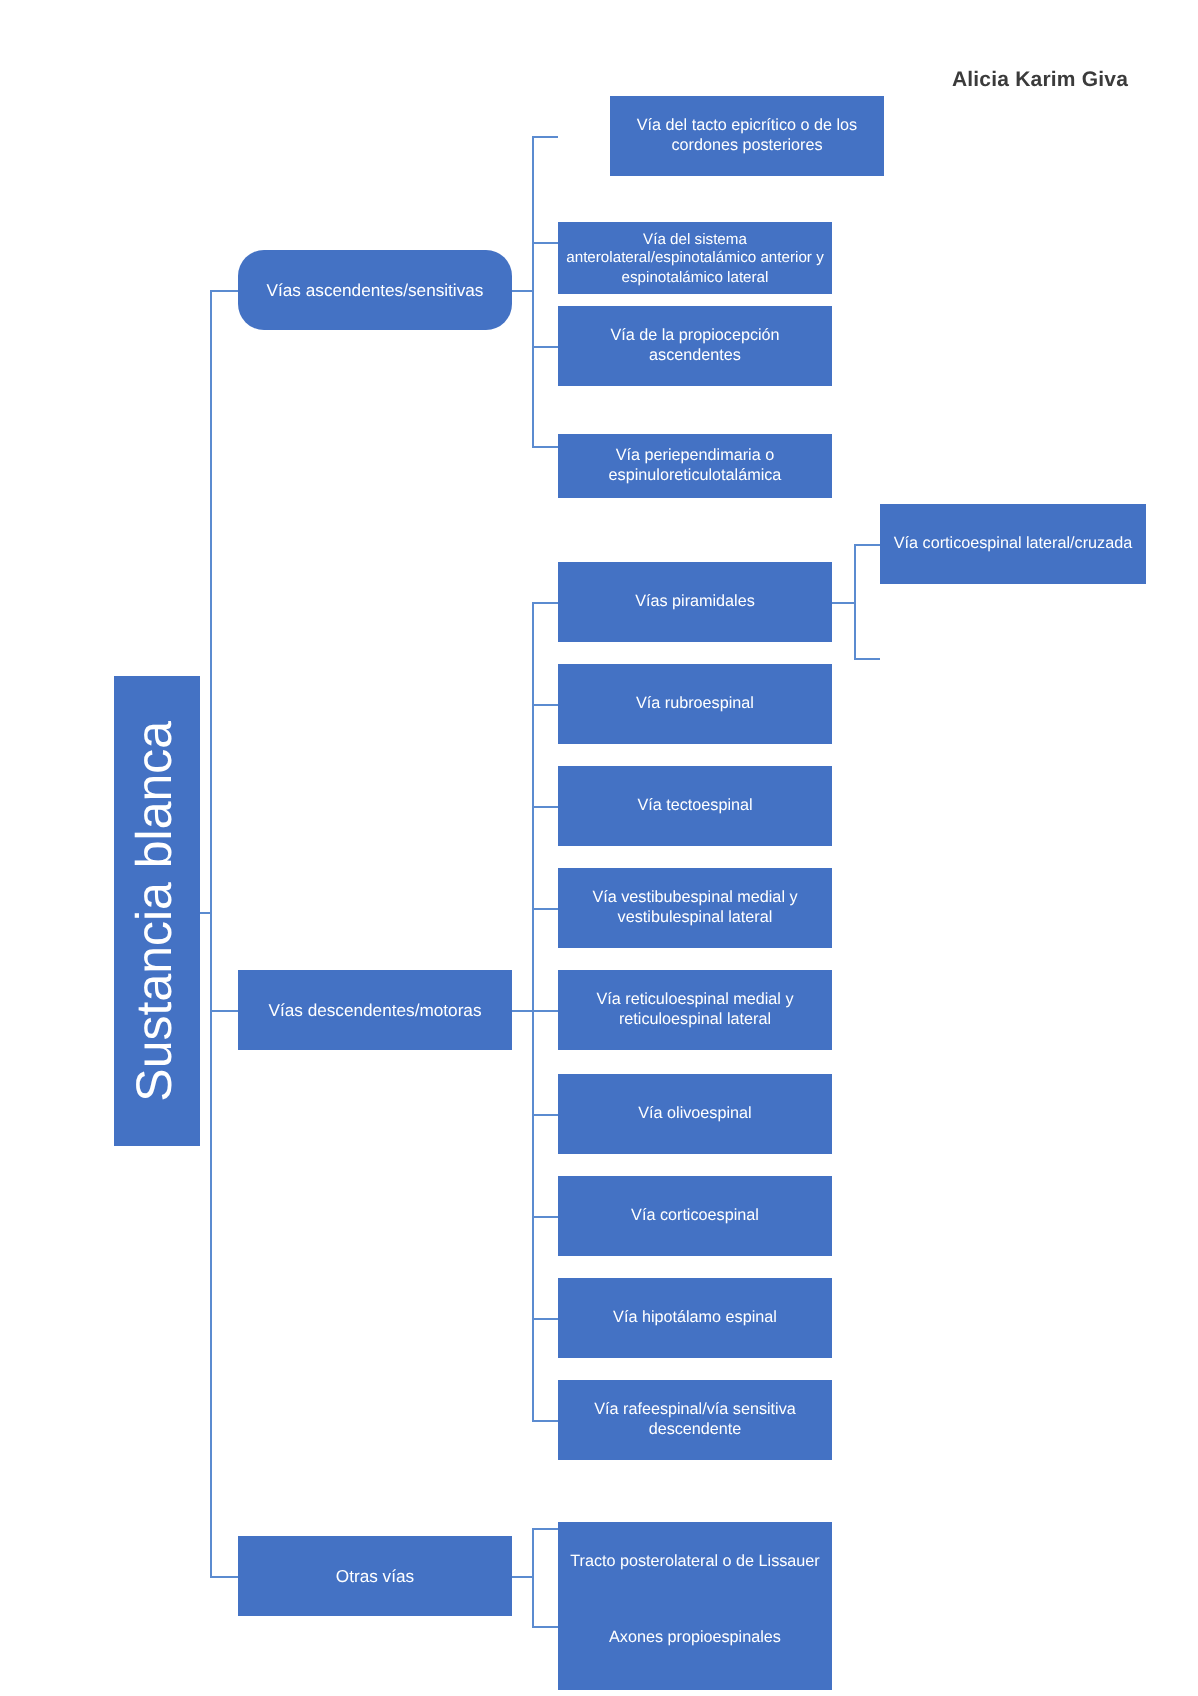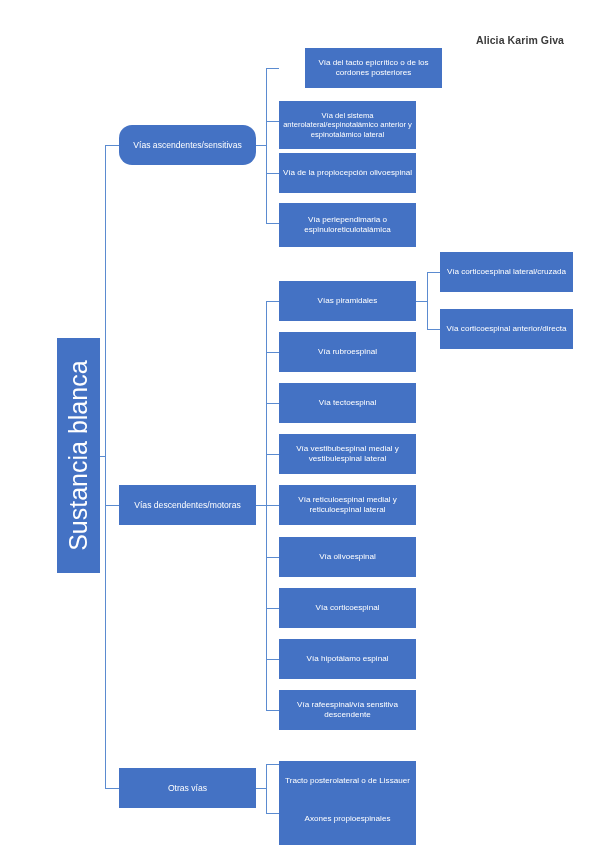--- a/index.html
+++ b/index.html
@@ -142,25 +142,25 @@
   </div>
 
   <div class="node lvl2" style="top:125px;border-radius:13px;">Vías ascendentes/sensitivas</div>
 
   <div class="node lvl2" style="top:485px;">Vías descendentes/motoras</div>
 
   <div class="node lvl2" style="top:768px;">Otras vías</div>
 
   <div class="node lvl3" style="top:48px; height:40px;margin-left:26px;">Vía del tacto epicrítico o de los cordones posteriores</div>
 
-  <div class="node lvl3" style="top:101px; height:48px; font-size:7.6px;">Vía del sistema anterolateral/espinotalámico anterior y espinotalámico lateral</div>
+  <div class="node lvl3" style="top:111px; height:36px; font-size:7.6px;">Vía del sistema anterolateral/espinotalámico anterior y espinotalámico lateral</div>
 
-  <div class="node lvl3" style="top:153px; height:40px;">Vía de la propiocepción olivoespinal</div>
+  <div class="node lvl3" style="top:153px; height:40px;">Vía de la propiocepción ascendentes</div>
 
-  <div class="node lvl3" style="top:203px; height:44px;">Vía periependimaria o espinuloreticulotalámica</div>
+  <div class="node lvl3" style="top:217px; height:32px;">Vía periependimaria o espinuloreticulotalámica</div>
 
   <div class="node lvl3" style="top:281px; height:40px;">Vías piramidales</div>
 
   <div class="node lvl3" style="top:332px; height:40px;">Vía rubroespinal</div>
 
   <div class="node lvl3" style="top:383px; height:40px;">Vía tectoespinal</div>
 
   <div class="node lvl3" style="top:434px; height:40px;">Vía vestibubespinal medial y vestibulespinal lateral</div>
 
   <div class="node lvl3" style="top:485px; height:40px;">Vía reticuloespinal medial y reticuloespinal lateral</div>
@@ -172,15 +172,14 @@
   <div class="node lvl3" style="top:639px; height:40px;">Vía hipotálamo espinal</div>
 
   <div class="node lvl3" style="top:690px; height:40px;">Vía rafeespinal/vía sensitiva descendente</div>
 
   <div class="node lvl3" style="top:744px; height:40px;margin-top:17px;">Tracto posterolateral o de Lissauer</div>
 
   <div class="node lvl3" style="top:793px; height:52px;">Axones propioespinales</div>
 
   <div class="node lvl4" style="top:252px;">Vía corticoespinal lateral/cruzada</div>
 
-  <div class="node lvl4" style="top:309px;">Vía corticoespinal anterior/directa</div>
 
 </div>
 
 </body></html>

